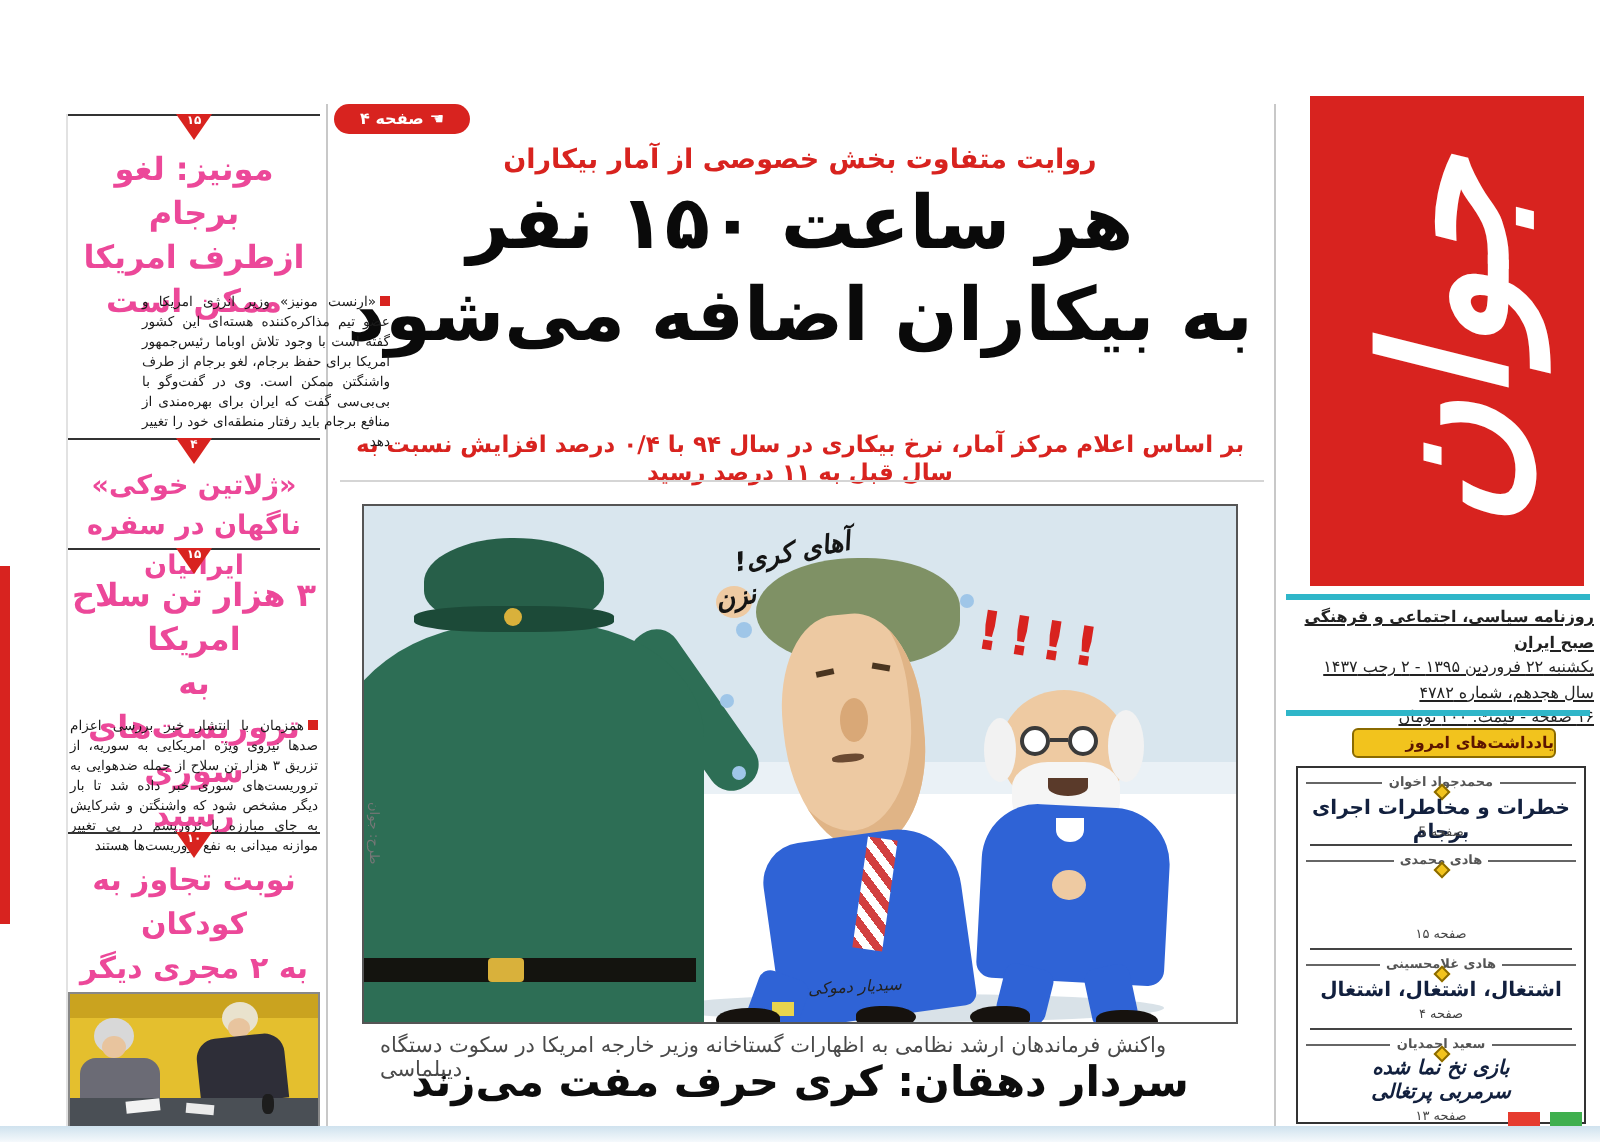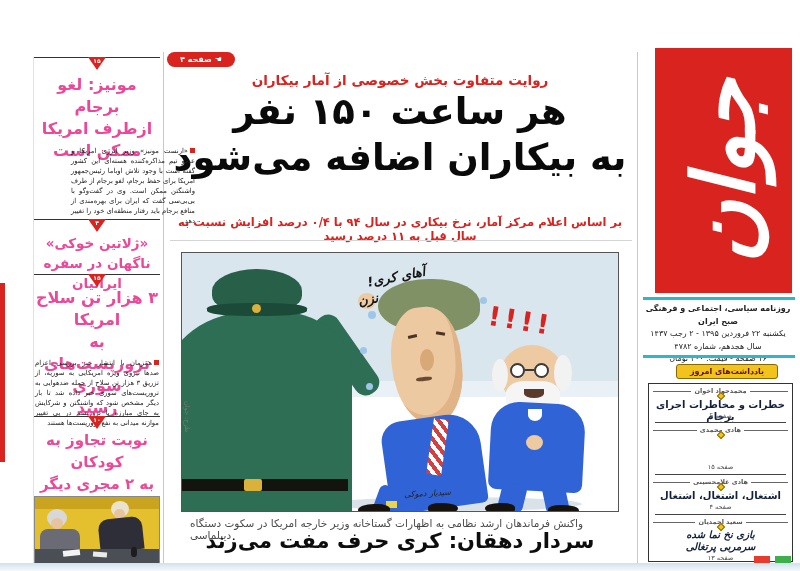--- a/index.html
+++ b/index.html
@@ -11,26 +11,26 @@
   .vrule { position:absolute; width:1px; background:#c8c8c8; }
 
   
   .logo-box { position:absolute; left:655px; top:48px; width:137px; height:245px;
               background:#d8231f; }
   .logo-text { position:absolute; left:50%; top:50%;
                transform:translate(-50%,-50%) rotate(-90deg);
                color:#fff; font-size:86px; font-weight:bold; font-style:italic;
                white-space:nowrap; line-height:1; }
   .teal-rule { position:absolute; left:643px; width:152px; height:3px; background:#2fb6c9; }
-  .mast-info { position:absolute; left:639px; width:158px; text-align:center;
-               color:#222; font-size:8px; line-height:12.5px; }
+  .mast-info { position:absolute; left:639px; width:158px; 
+               color:#222; font-size:8px; line-height:12.5px;text-decoration:underline; }
   .mast-info .tagline { font-weight:bold; }
   .yellow-badge { position:absolute; left:676px; top:364px; width:102px; height:15px;
                   background:#f2c31d; border:1px solid #8a6a00; border-radius:3px;
-                  color:#5c1500; font-size:8px; font-weight:bold; text-align:center;
+                  color:#5c1500; font-size:8px; font-weight:bold; text-align:right;
                   line-height:13px; }
   .notes-box { position:absolute; left:648px; top:383px; width:145px; height:179px;
                border:1px solid #333; background:#fff; }
   .note-author { position:absolute; left:4px; right:4px; display:flex; align-items:center;
                  gap:3px; color:#555; font-size:6.5px; font-weight:bold; }
   .note-author::before, .note-author::after { content:""; flex:1; border-top:1px solid #666; }
   .note-title { position:absolute; left:2px; right:2px; text-align:center;
                 color:#12203e; font-size:10px; font-weight:bold; line-height:12px;
                 white-space:pre-line; }
   .note-page { position:absolute; left:4px; right:4px; text-align:center;

